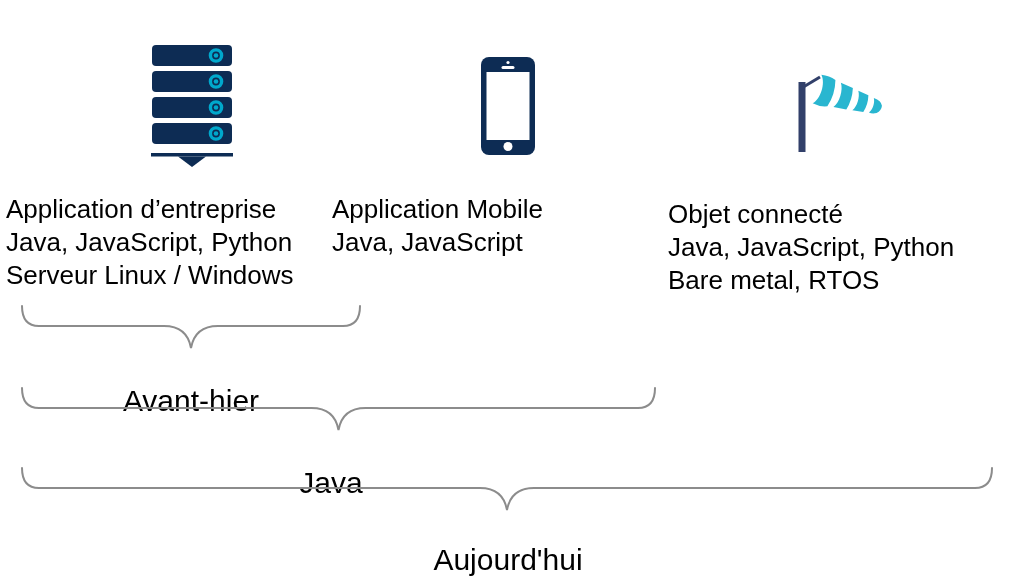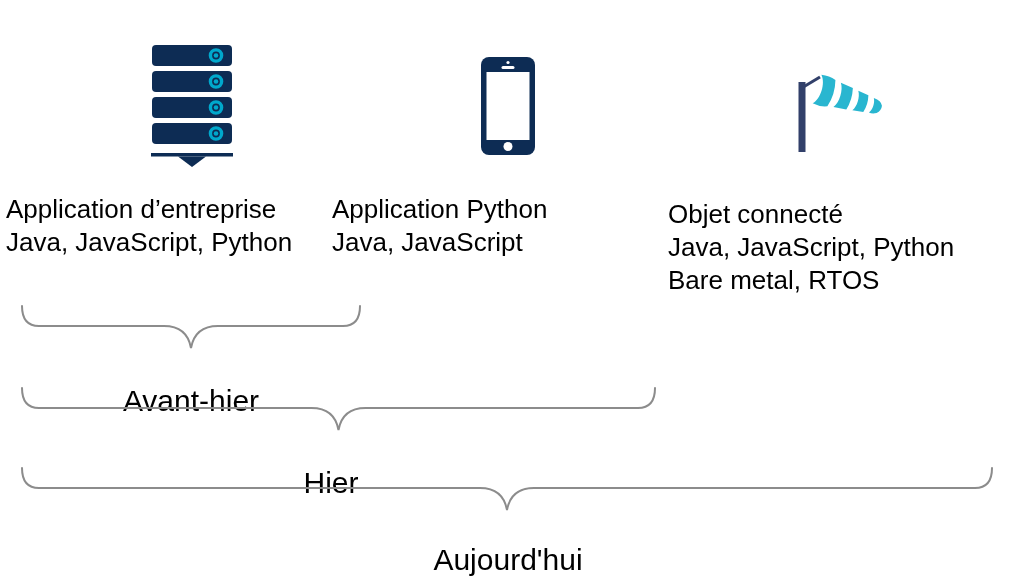--- a/index.html
+++ b/index.html
@@ -56,31 +56,32 @@
       <circle class="f-teal" cx="66" cy="62.5" r="2.3"></circle>
       <circle class="s-teal" style="stroke-width:3.4" cx="66" cy="88.5" r="5.6"></circle>
       <circle class="f-teal" cx="66" cy="88.5" r="2.3"></circle>
       <rect class="f-navy" x="1" y="108" width="82" height="3.5"></rect>
       <polygon class="f-navy" points="28,111.5 56,111.5 42,122"></polygon>
     </g>
   </svg>
   <div class="abs col-text" style="left:6px;top:193px;">
     <div>Application d’entreprise</div>
     <div>Java, JavaScript, Python</div>
+    <div>Serveur Linux / Windows</div>
   </div>
 
   <svg class="abs" style="left:481px;top:57px;" width="54" height="98" viewBox="0 0 54 98">
     <rect class="f-navy" x="0" y="0" width="54" height="98" rx="8"></rect>
     <circle class="f-white" cx="27" cy="5.5" r="1.6"></circle>
     <rect class="f-white" x="20.5" y="9" width="13" height="3" rx="1.5"></rect>
     <rect class="f-white" x="5.5" y="15" width="43" height="68"></rect>
     <circle class="f-white" cx="27" cy="89.5" r="4.5"></circle>
   </svg>
   <div class="abs col-text" style="left:332px;top:193px;">
-    <div>Application Python</div>
+    <div>Application Mobile</div>
     <div>Java, JavaScript</div>
   </div>
 
   <svg class="abs" style="left:795px;top:73px;" width="95" height="85" viewBox="0 0 95 85">
     <rect class="f-pole" x="3.5" y="9" width="7" height="70"></rect>
     <path class="s-pole" style="stroke-width:3" d="M5,16 L25,4"></path>
     <g transform="translate(22,16) rotate(17)">
       <path class="f-sock" d="M0,-15 Q8,-16.5 15,-14 Q19,0 15,13.5 Q8,16.5 0,15 C6.5,8 6.5,-8 0,-15 Z"></path>
       <path class="f-sock" d="M21,-13 L34,-11.5 Q37,0 34,11 L21,12.5 C25.5,6.5 25.5,-6.5 21,-13 Z"></path>
       <path class="f-sock" d="M40,-10.5 L51,-9 Q53.5,0 51,8.5 L40,10 C43.5,5 43.5,-5 40,-10.5 Z"></path>
@@ -94,20 +95,20 @@
   </div>
 
   <svg class="abs" style="left:20px;top:303px;" width="342" height="48" viewBox="0 0 342 48">
     <path class="brace-path" d="M2,3 Q2,23 19,23 L144,23 Q167,23 171,45 Q175,23 198,23 L323,23 Q340,23 340,3"></path>
   </svg>
   <div class="abs brace-label" style="left:41px;top:357px;">Avant-hier</div>
 
   <svg class="abs" style="left:20px;top:385px;" width="637" height="48" viewBox="0 0 637 48">
     <path class="brace-path" d="M2,3 Q2,23 19,23 L291.5,23 Q314.5,23 318.5,45 Q322.5,23 345.5,23 L618,23 Q635,23 635,3"></path>
   </svg>
-  <div class="abs brace-label" style="left:181px;top:439px;">Hier</div>
+  <div class="abs brace-label" style="left:181px;top:439px;">Java</div>
 
   <svg class="abs" style="left:20px;top:465px;" width="974" height="48" viewBox="0 0 974 48">
     <path class="brace-path" d="M2,3 Q2,23 19,23 L460,23 Q483,23 487,45 Q491,23 514,23 L955,23 Q972,23 972,3"></path>
   </svg>
   <div class="abs brace-label" style="left:358px;top:516px;">Aujourd'hui</div>
 
 </div>
 
 </body></html>

